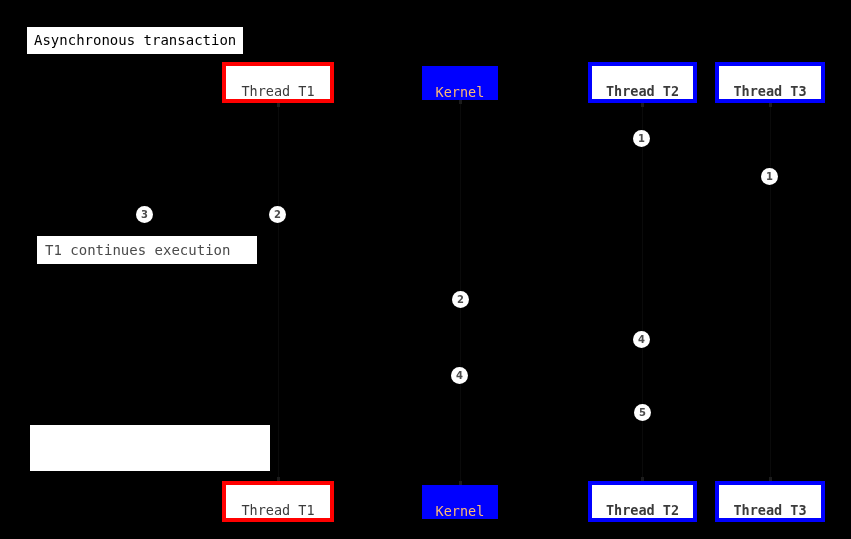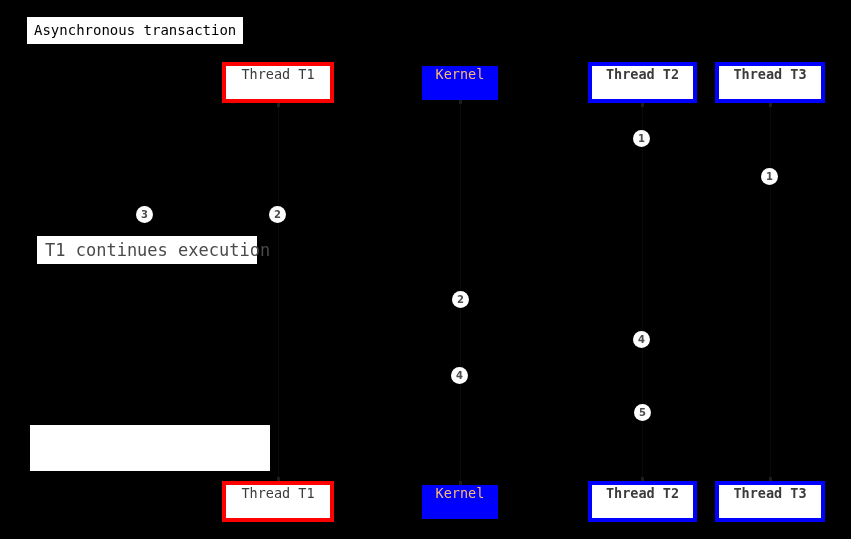--- a/index.html
+++ b/index.html
@@ -27,21 +27,21 @@
     padding: 6px 7px 7px 7px;
     white-space: pre;
     box-sizing: border-box;
   }
 
   
   .participant {
     position: absolute;
     background: #ffffff;
     display: flex;
-    align-items: flex-start;
+    align-items: flex-end;
     justify-content: center;
     box-sizing: border-box;
     white-space: pre;
     font-size: 13.5px;
     color: #3b3b3b;
   }
   .participant.red {
     border: 4px solid #ff0000;
   }
   .participant.blue {
@@ -65,21 +65,21 @@
     width: 3px;
     height: 4px;
     background: #1c1c1c;
   }
 
   
   .note-box {
     position: absolute;
     background: #ffffff;
     color: #4a4a4a;
-    font-size: 17px;
+    font-size: 14px;
     line-height: 1;
     display: flex;
     align-items: center;
     padding-left: 8px;
     white-space: pre;
     box-sizing: border-box;
   }
   .note-box.empty {
     background: #ffffff;
   }
@@ -99,21 +99,21 @@
     justify-content: center;
     font-family: "DejaVu Sans", "Liberation Sans", sans-serif;
     box-sizing: border-box;
   }
 </style>
 </head>
 <body>
 
 <div id="canvas">
 
-  <div class="title-box" style="left:27px; top:17px;">Asynchronous transaction</div>
+  <div class="title-box" style="left:27px; top:27px;">Asynchronous transaction</div>
 
   <div id="layer-lifelines">
       <div class="lifeline" style="left: 278px; top: 103px; height: 378px;"></div>
       <div class="lifeline-tick" style="left: 277px; top: 103px;"></div>
       <div class="lifeline-tick" style="left: 277px; top: 477px;"></div>
       <div class="lifeline" style="left: 460px; top: 100px; height: 385px;"></div>
       <div class="lifeline-tick" style="left: 459px; top: 100px;"></div>
       <div class="lifeline-tick" style="left: 459px; top: 481px;"></div>
       <div class="lifeline" style="left: 642px; top: 103px; height: 378px;"></div>
       <div class="lifeline-tick" style="left: 641px; top: 103px;"></div>

